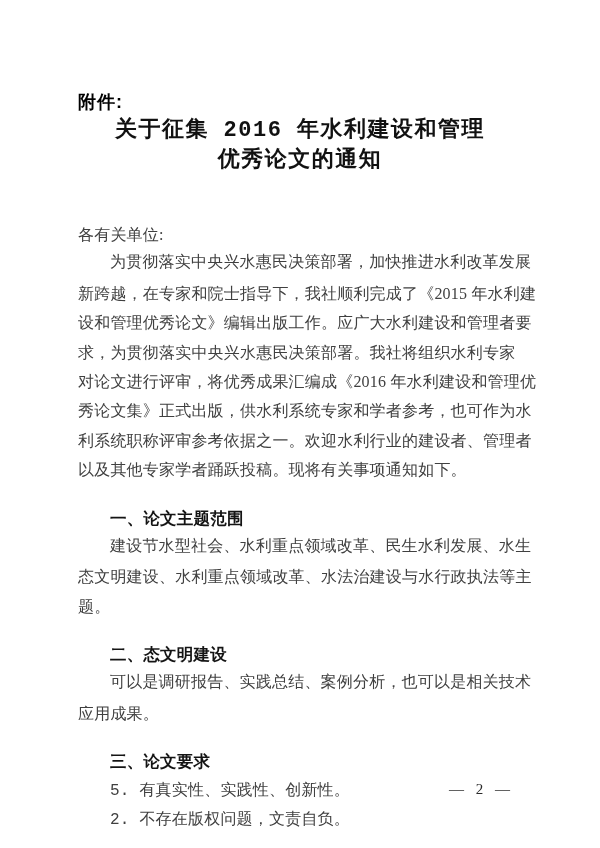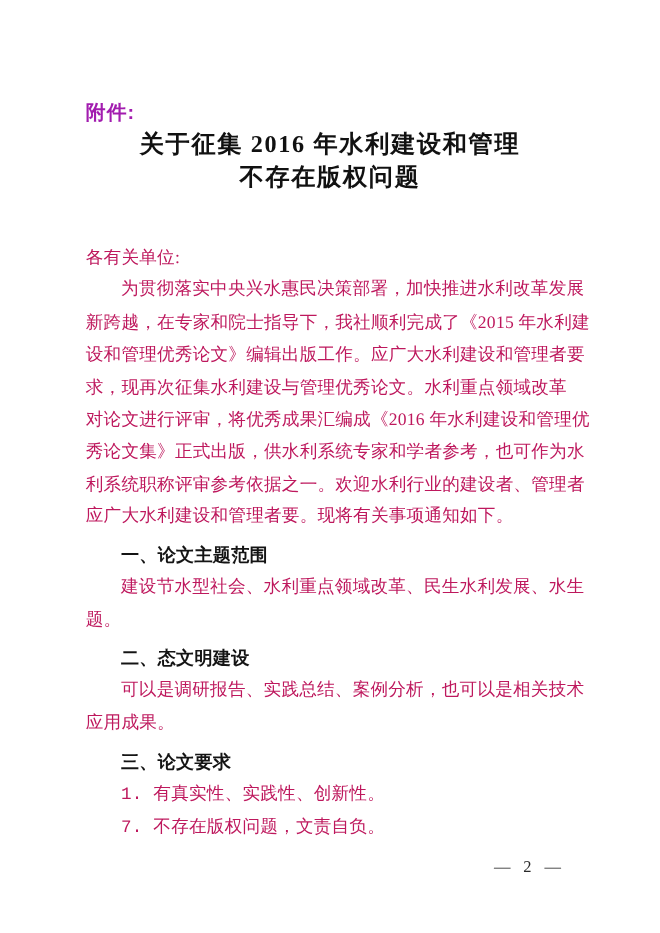--- a/index.html
+++ b/index.html
@@ -17,30 +17,30 @@
     font-family: "Liberation Serif", "DejaVu Serif", serif;
   }
   .attachment {
     position: absolute;
     left: 78px;
     top: 90px;
     font-family: "Liberation Sans", "DejaVu Sans", sans-serif;
     font-weight: bold;
     font-size: 18px;
     letter-spacing: 1px;
-    color: #a21caf;
+    color: #000000;
   }
   .title {
     position: absolute;
     left: 0;
     right: 0;
     top: 116px;
     margin: 0;
     text-align: center;
-    font-family: Liberation Serif, serif;
+    font-family: Liberation Mono, monospace;
     font-weight: bold;
     font-size: 22px;
     line-height: 30px;
     letter-spacing: 1.5px;
     color: #111111;
   }
   .title .title-line {
     display: block;
   }
   .content {
@@ -48,28 +48,28 @@
     left: 78px;
     top: 220px;
     width: 448px;
   }
   .line {
     height: 29.4px;
     line-height: 29.4px;
     font-size: 16px;
     letter-spacing: 0.2px;
     white-space: nowrap;
-    color: #be185d;
+    color: #404040;
   }
   .indent {
     padding-left: 32px;
     font-family: Liberation Mono, monospace;
   }
   .heading {
-    margin-top: 6px;
+    margin-top: 19px;
     padding-left: 32px;
     font-family: "Liberation Sans", "DejaVu Sans", sans-serif;
     font-weight: bold;
     font-size: 16.5px;
     color: #141414;
   }
   .page-number {
     position: absolute;
     top: 781px;
     right: 86px;
@@ -80,45 +80,46 @@
 </style>
 </head>
 <body>
 
 <div class="page">
 
   <div class="attachment">附件:</div>
 
   <h1 class="title">
     <span class="title-line">关于征集 2016 年水利建设和管理</span>
-    <span class="title-line">不存在版权问题</span>
+    <span class="title-line">优秀论文的通知</span>
   </h1>
 
   <div class="content">
 
     <div class="line">各有关单位:</div>
 
     <div class="line indent">为贯彻落实中央兴水惠民决策部署，加快推进水利改革发展</div>
     <div class="line">新跨越，在专家和院士指导下，我社顺利完成了《2015 年水利建</div>
     <div class="line">设和管理优秀论文》编辑出版工作。应广大水利建设和管理者要</div>
-    <div class="line">求，现再次征集水利建设与管理优秀论文。水利重点领域改革</div>
+    <div class="line">求，为贯彻落实中央兴水惠民决策部署。我社将组织水利专家</div>
     <div class="line">对论文进行评审，将优秀成果汇编成《2016 年水利建设和管理优</div>
     <div class="line">秀论文集》正式出版，供水利系统专家和学者参考，也可作为水</div>
     <div class="line">利系统职称评审参考依据之一。欢迎水利行业的建设者、管理者</div>
-    <div class="line">应广大水利建设和管理者要。现将有关事项通知如下。</div>
+    <div class="line">以及其他专家学者踊跃投稿。现将有关事项通知如下。</div>
 
     <div class="line heading">一、论文主题范围</div>
     <div class="line indent">建设节水型社会、水利重点领域改革、民生水利发展、水生</div>
+    <div class="line">态文明建设、水利重点领域改革、水法治建设与水行政执法等主</div>
     <div class="line">题。</div>
 
     <div class="line heading">二、态文明建设</div>
     <div class="line indent">可以是调研报告、实践总结、案例分析，也可以是相关技术</div>
     <div class="line">应用成果。</div>
 
     <div class="line heading">三、论文要求</div>
-    <div class="line indent">1. 有真实性、实践性、创新性。</div>
-    <div class="line indent">7. 不存在版权问题，文责自负。</div>
+    <div class="line indent">5. 有真实性、实践性、创新性。</div>
+    <div class="line indent">2. 不存在版权问题，文责自负。</div>
 
   </div>
 
   <div class="page-number">— 2 —</div>
 
 </div>
 
 </body></html>

